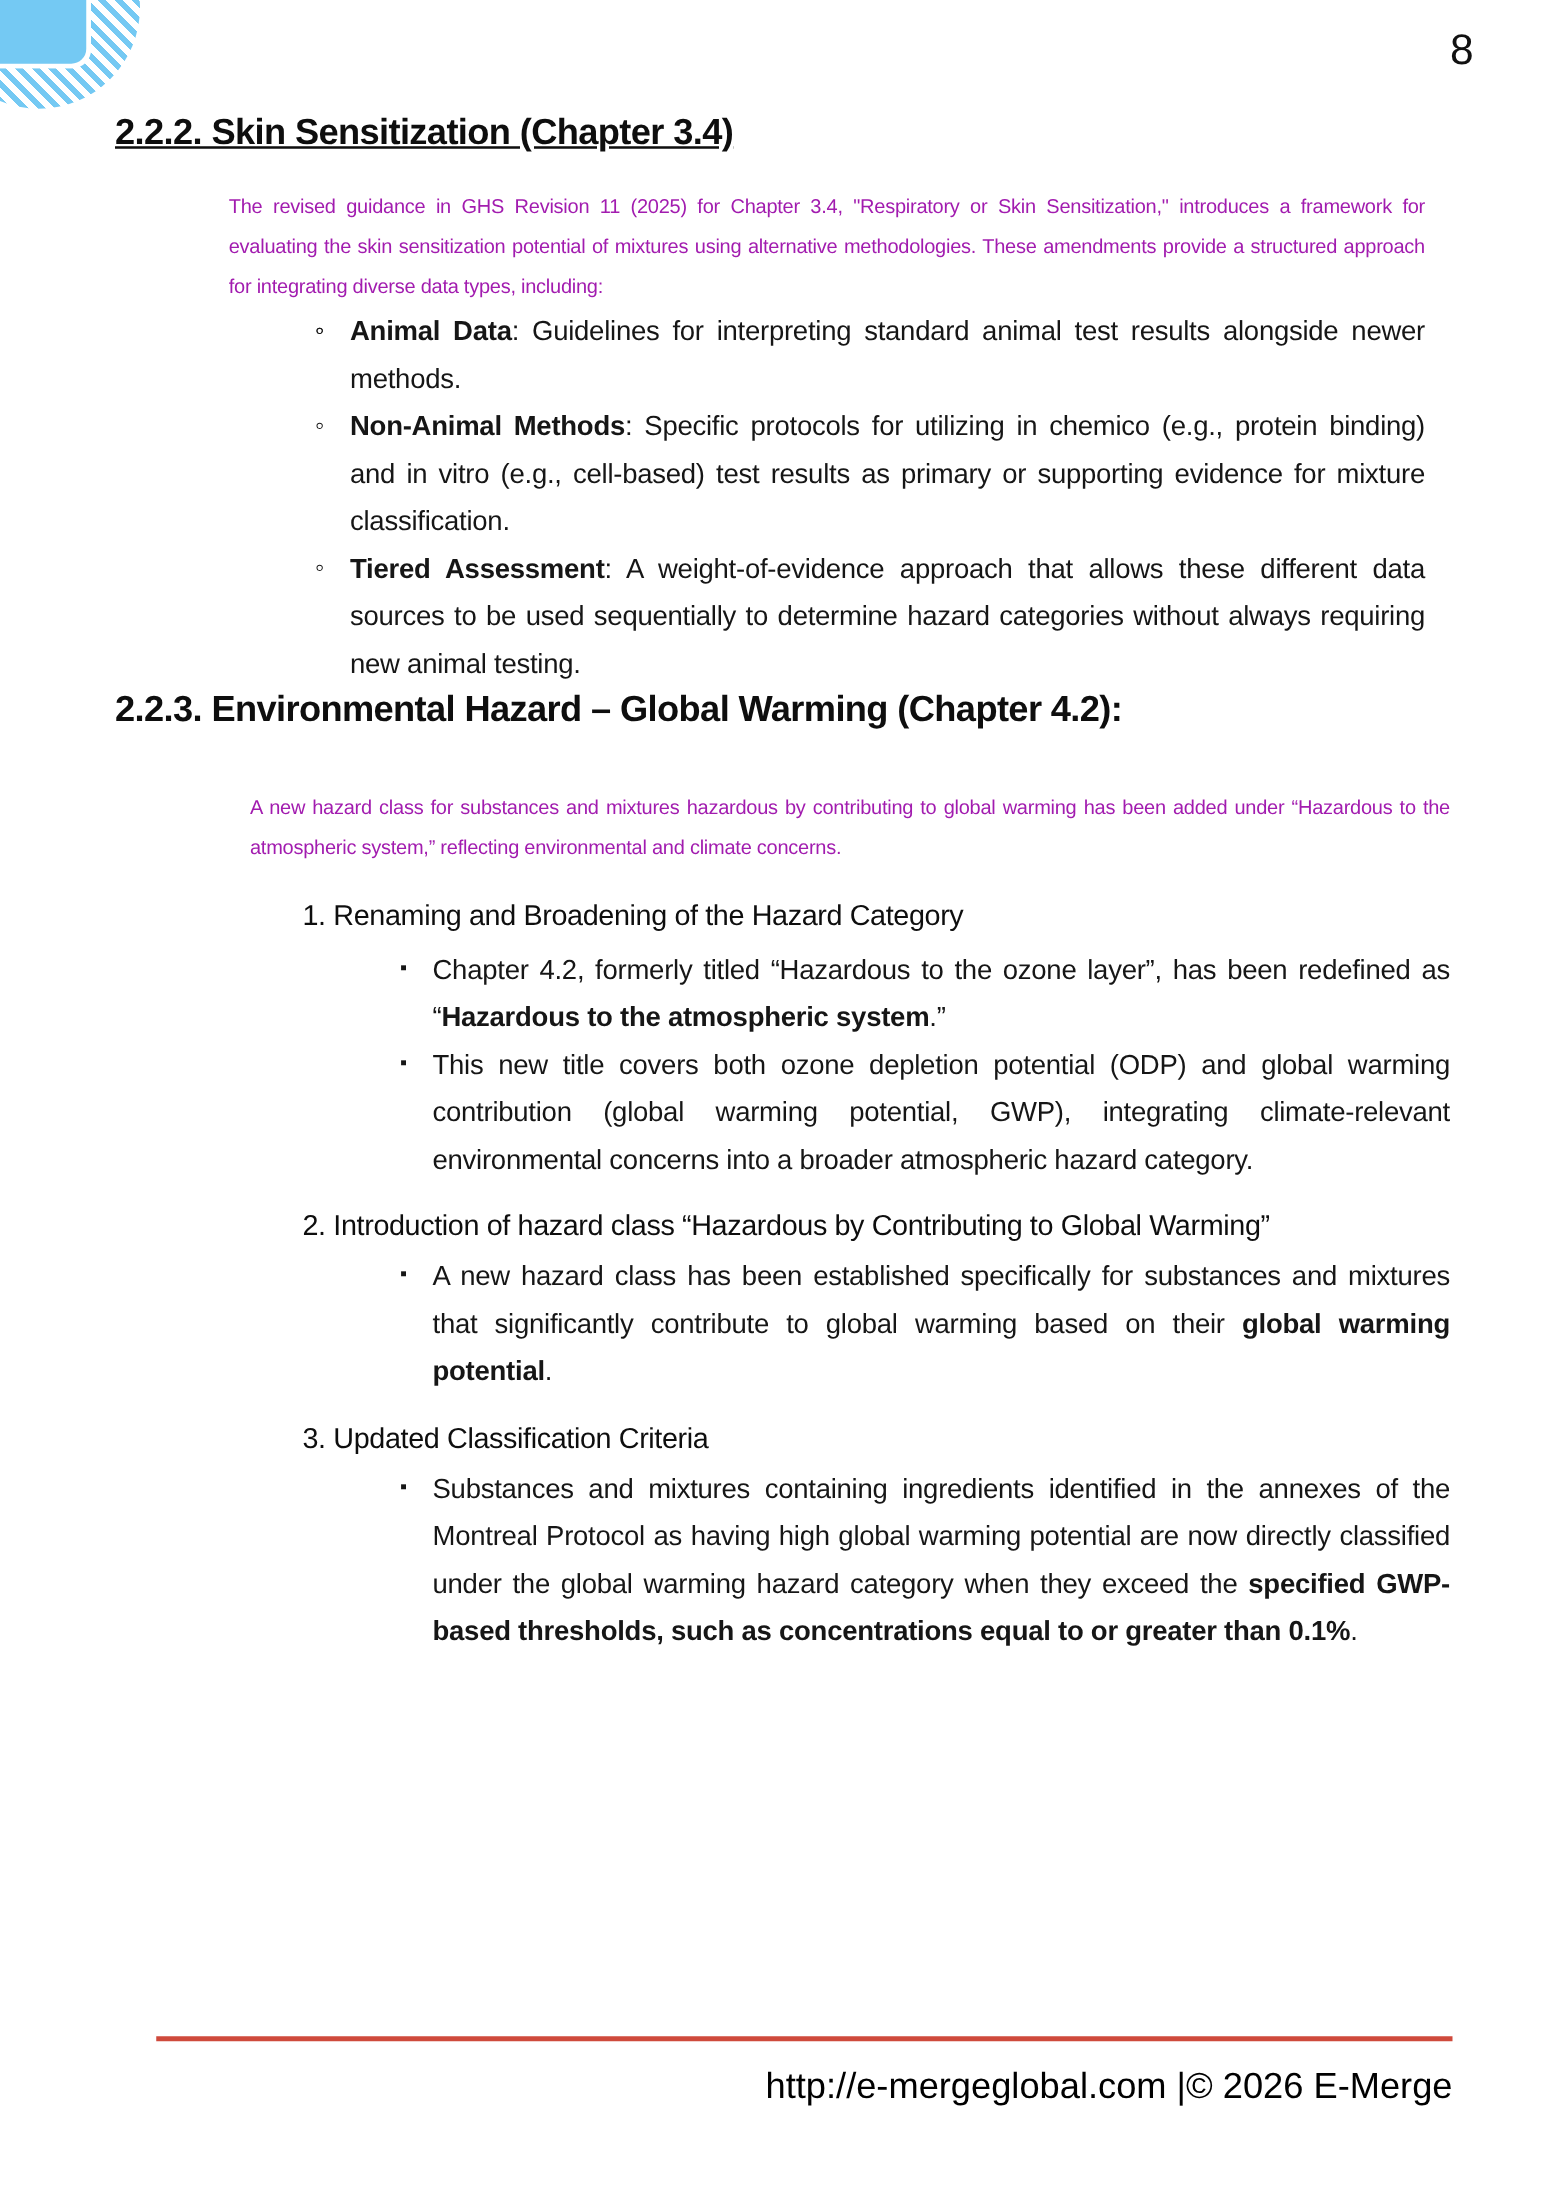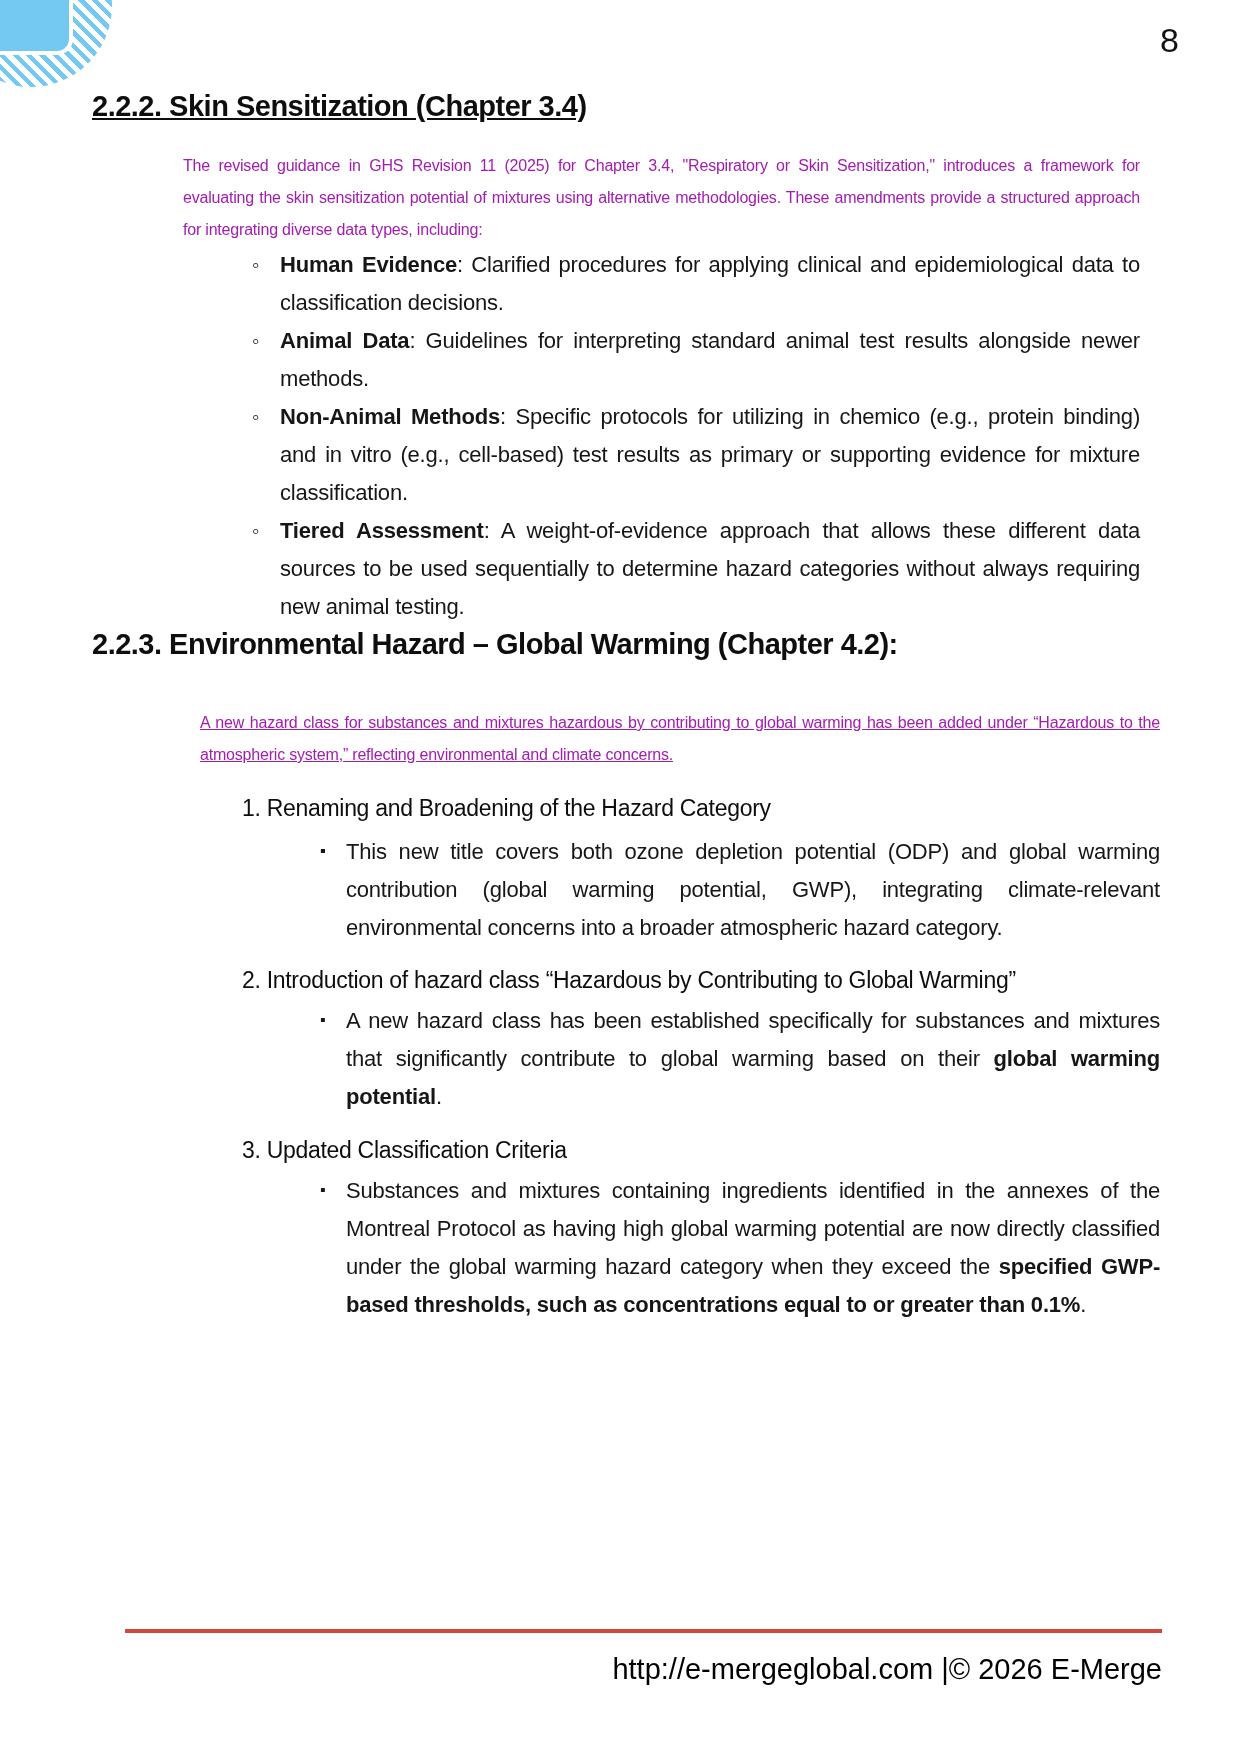--- a/index.html
+++ b/index.html
@@ -26,21 +26,21 @@
     letter-spacing:-0.5px;color:#0e0e0e;
   }
   #h1{margin-top:88px;text-decoration:underline;}
   #h2{}
   
   .para{
     font-size:16px;line-height:32px;text-align:justify;letter-spacing:-0.2px;
     margin:0;color:#a21caf;
   }
   #p1{margin:26px 0 0 183px;width:957px;}
-  #p2{margin:45px 0 0 200px;width:960px;text-decoration:underline;}
+  #p2{margin:45px 0 0 200px;width:960px;}
   ul{list-style:none;margin:0;padding:0;}
   .blist li{
     position:relative;margin-left:280px;width:860px;
     font-size:22px;line-height:38px;text-align:justify;letter-spacing:-0.2px;
   }
   .blist .mk{position:absolute;left:-28px;top:0;font-size:21px;line-height:38px;}
   .sublist li{
     position:relative;margin-left:346px;width:814px;
     font-size:22px;line-height:38px;text-align:justify;letter-spacing:-0.2px;
   }
@@ -73,21 +73,20 @@
 
 <div class="page-number">8</div>
 
 <h1 id="h1" class="sec-heading">2.2.2. Skin Sensitization (Chapter 3.4)</h1>
 
 <p id="p1" class="para">The revised guidance in GHS Revision 11 (2025) for Chapter 3.4, "Respiratory or Skin Sensitization," introduces a framework for evaluating the skin sensitization potential of mixtures using alternative methodologies. These amendments provide a structured approach for integrating diverse data types, including:</p>
 
 <ul class="blist">
   <li>
     <span class="mk">◦</span>
-    <span><span class="b">Human Evidence</span><span>: Clarified procedures for applying clinical and epidemiological data to classification decisions.</span></span>
   </li>
   <li>
     <span class="mk">◦</span>
     <span><span class="b">Animal Data</span><span>: Guidelines for interpreting standard animal test results alongside newer methods.</span></span>
   </li>
   <li>
     <span class="mk">◦</span>
     <span><span class="b">Non-Animal Methods</span><span>: Specific protocols for utilizing in chemico (e.g., protein binding) and in vitro (e.g., cell-based) test results as primary or supporting evidence for mixture classification.</span></span>
   </li>
   <li>
@@ -97,20 +96,21 @@
 </ul>
 
 <h1 id="h2" class="sec-heading">2.2.3. Environmental Hazard – Global Warming (Chapter 4.2):</h1>
 
 <p id="p2" class="para">A new hazard class for substances and mixtures hazardous by contributing to global warming has been added under “Hazardous to the atmospheric system,” reflecting environmental and climate concerns.</p>
 
 <h2 id="nh1" class="num-head">1. Renaming and Broadening of the Hazard Category</h2>
 <ul id="ul-g1" class="sublist">
   <li>
     <span class="mk">▪</span>
+    <span><span>Chapter 4.2, formerly titled “Hazardous to the ozone layer”, has been redefined as “</span><span class="b">Hazardous to the atmospheric system</span><span>.”</span></span>
   </li>
   <li>
     <span class="mk">▪</span>
     <span><span>This new title covers both ozone depletion potential (ODP) and global warming contribution (global warming potential, GWP), integrating climate-relevant environmental concerns into a broader atmospheric hazard category.</span></span>
   </li>
 </ul>
 
 <h2 id="nh2" class="num-head">2. Introduction of hazard class “Hazardous by Contributing to Global Warming”</h2>
 <ul id="ul-g2" class="sublist">
   <li>

